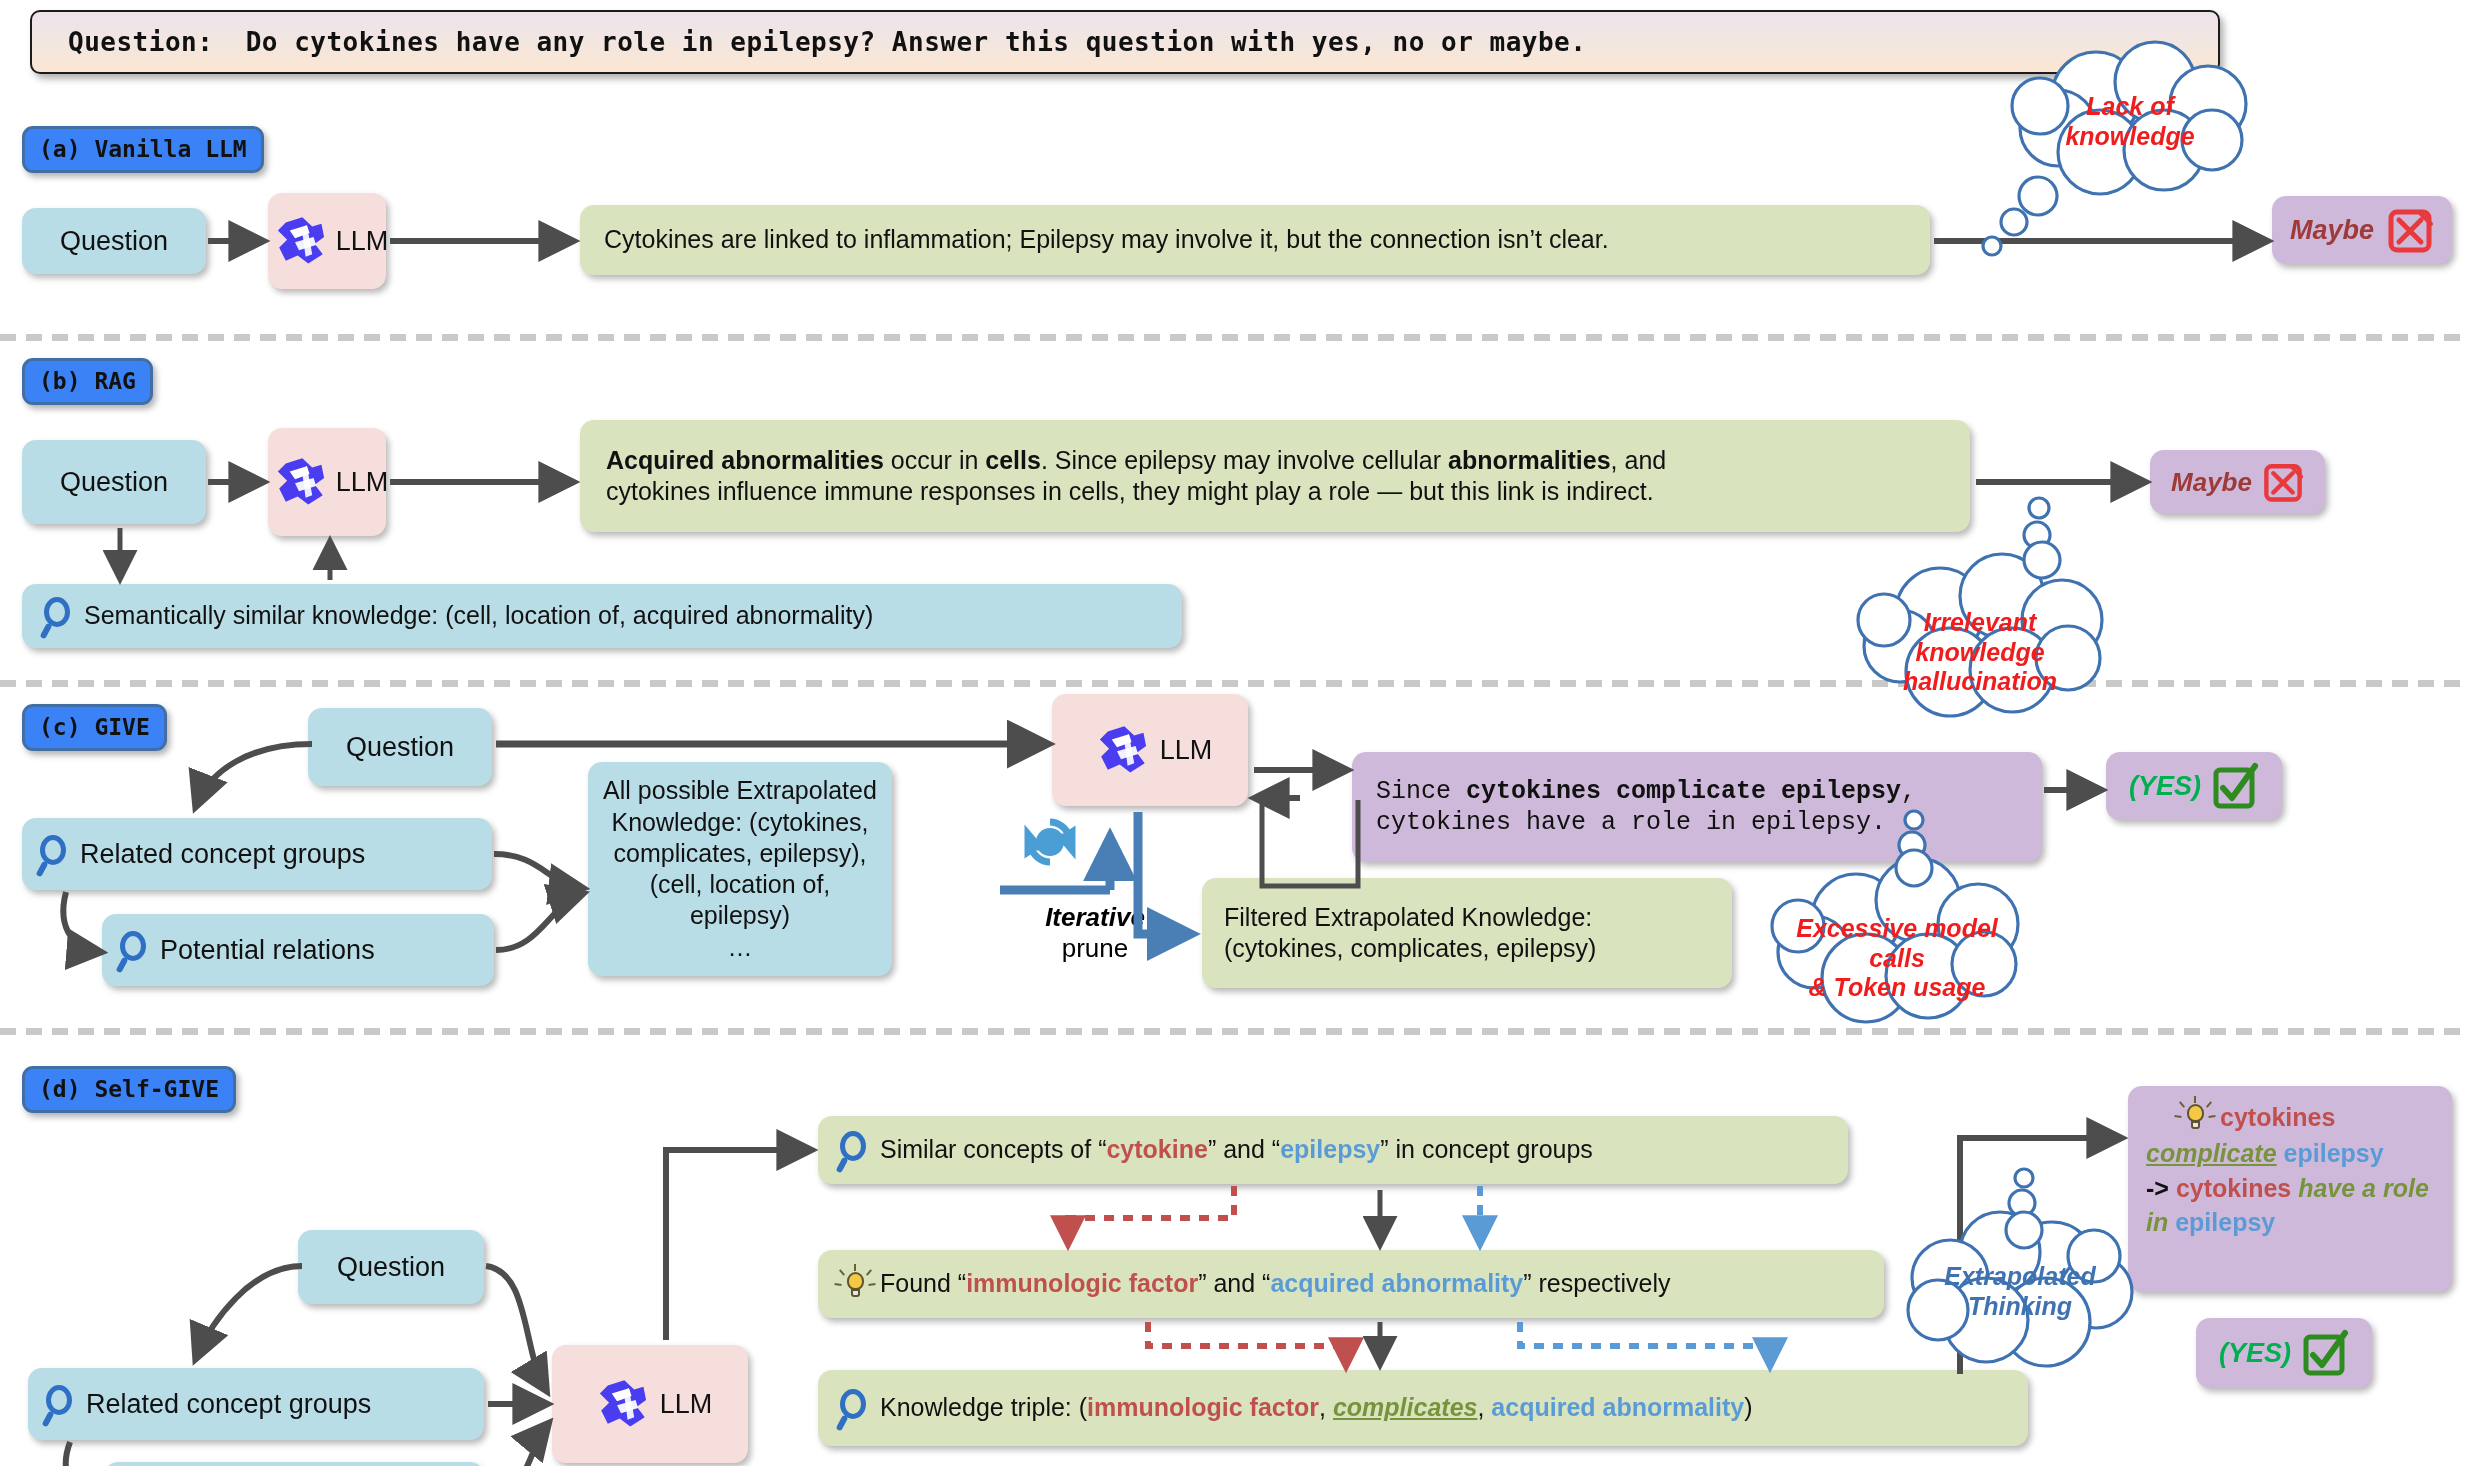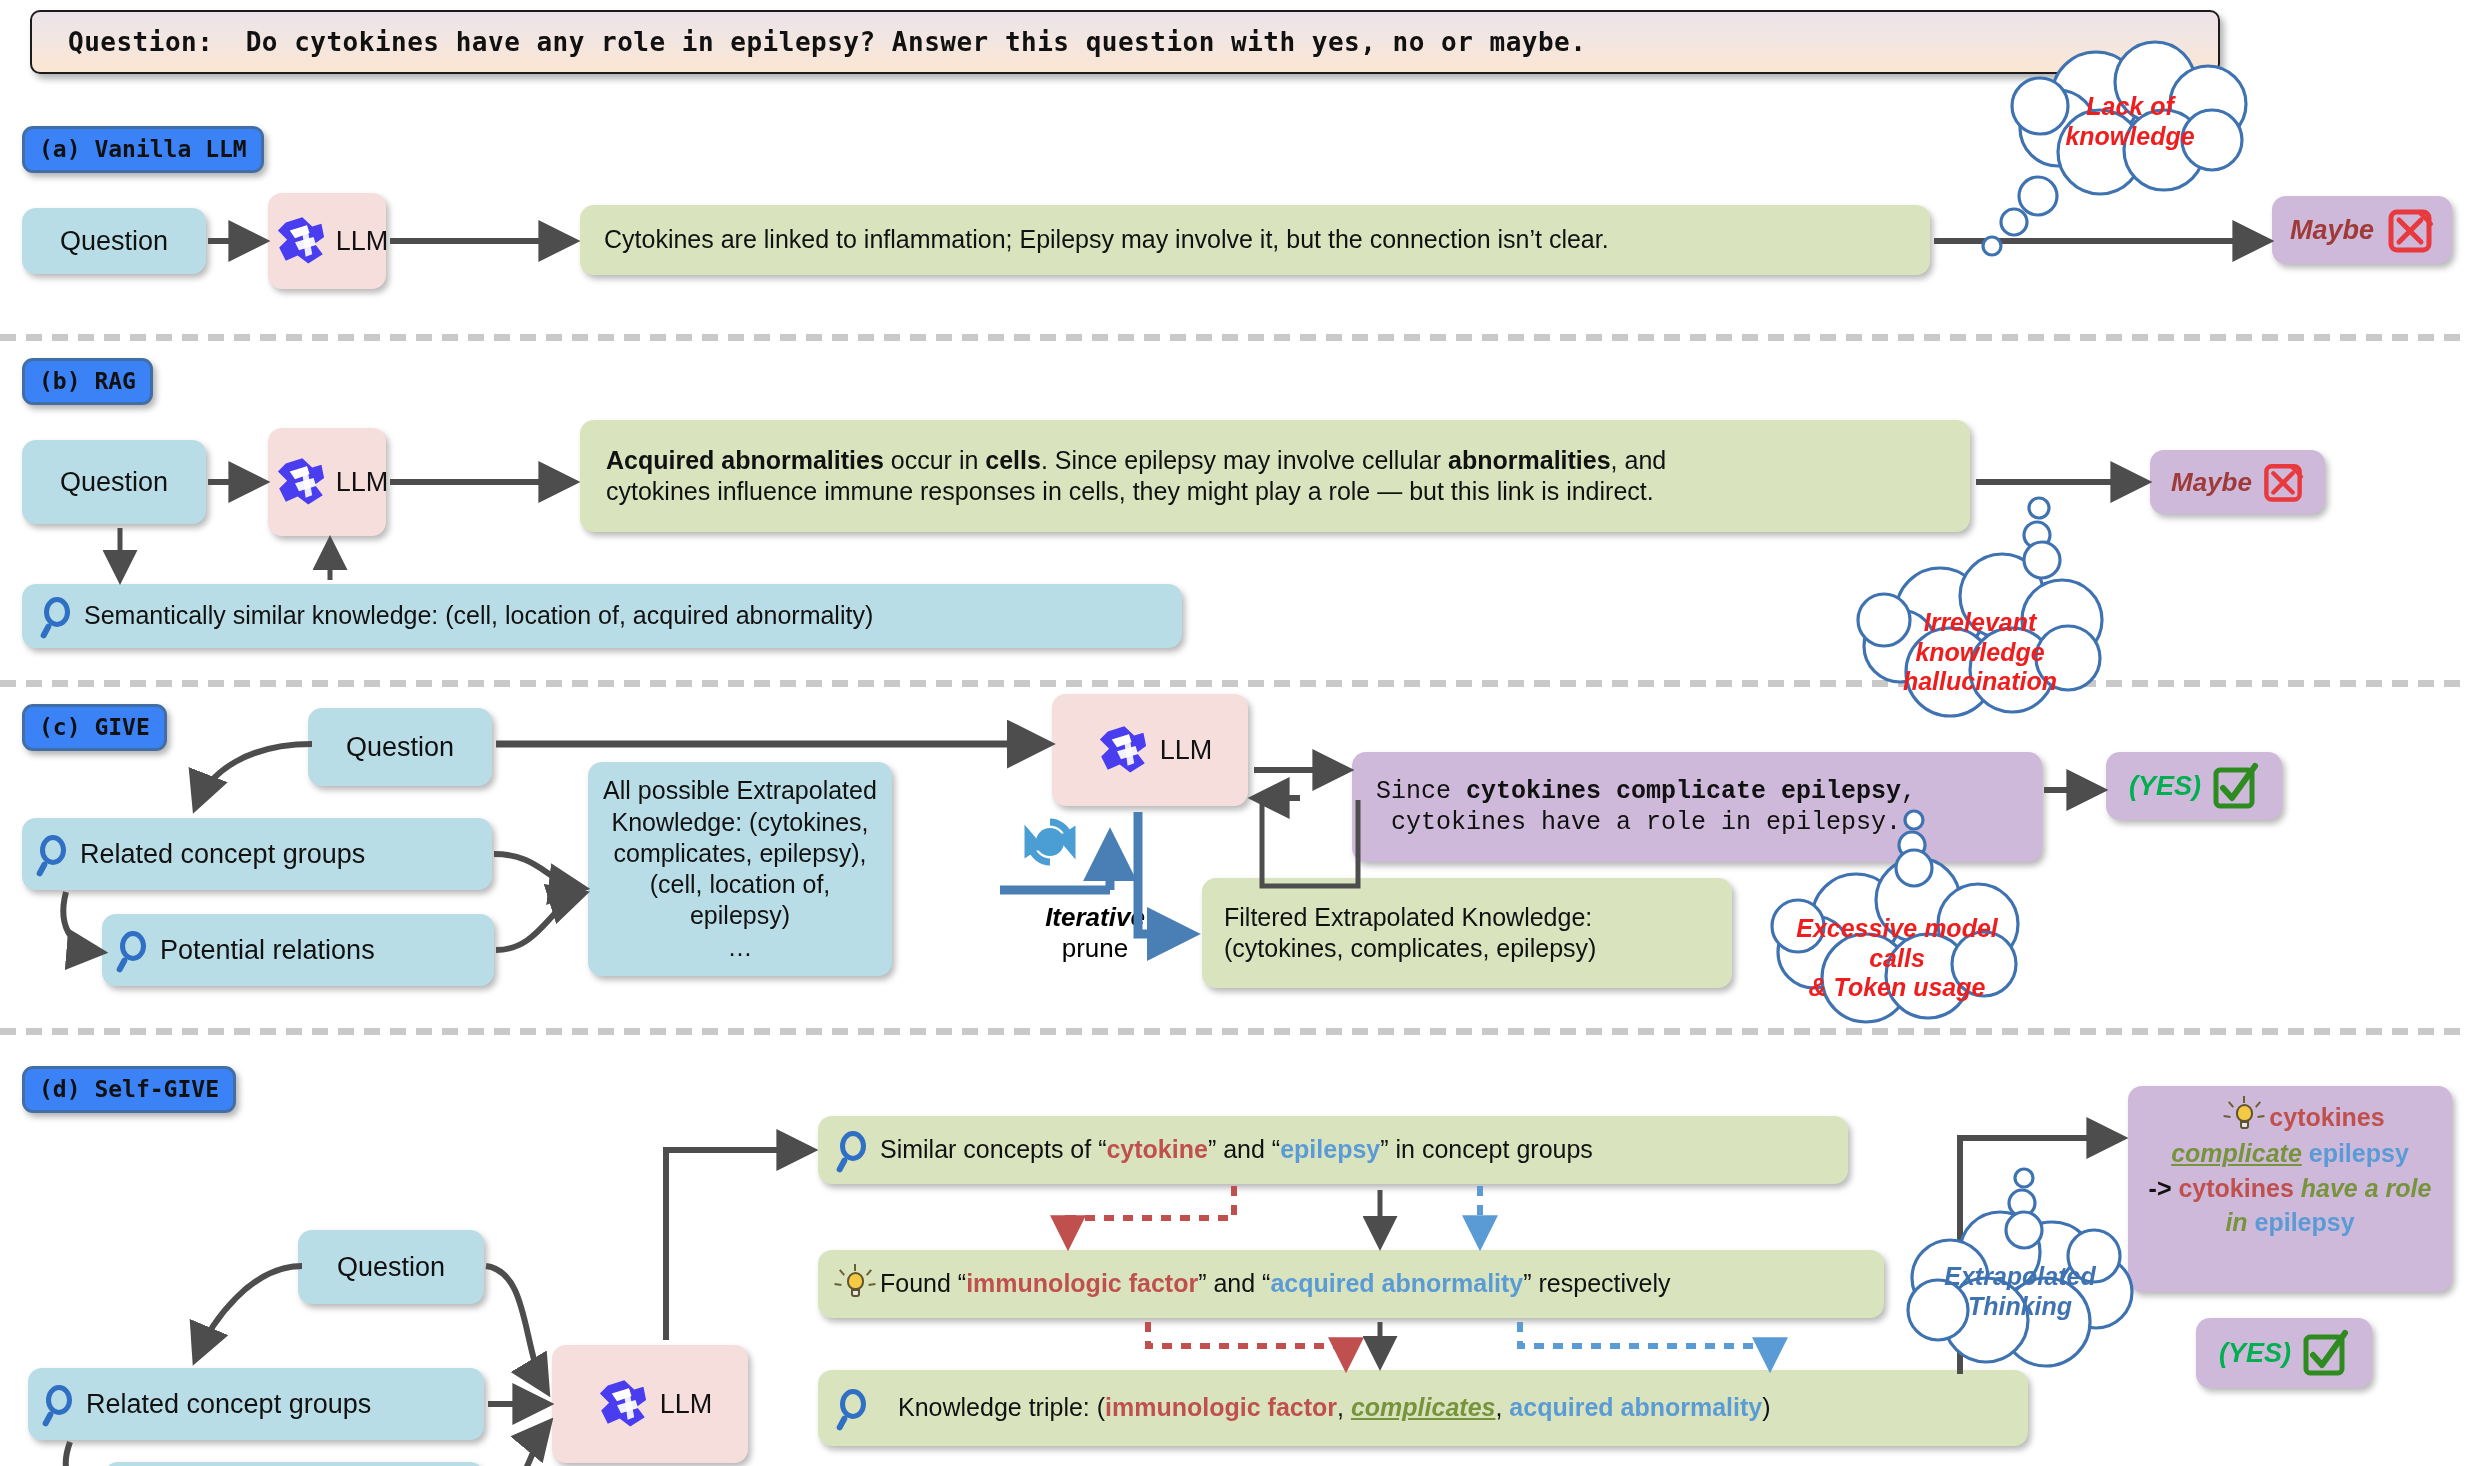--- a/index.html
+++ b/index.html
@@ -5,21 +5,21 @@
   html,body{margin:0;padding:0;background:#fff;}
   body{width:2468px;height:1466px;position:relative;font-family:"Liberation Sans",sans-serif;overflow:hidden;}
   .abs{position:absolute;}
 
   
   .box{position:absolute;box-sizing:border-box;display:flex;align-items:center;
        border-radius:14px;box-shadow:3px 4px 6px rgba(0,0,0,.28);}
   .blue{background:#b9dde6;color:#111;}
   .green{background:#d9e4be;color:#111;}
   .pink{background:#f6dedd;color:#111;}
-  .purple{background:#ceb9da;color:#111;text-align:center;}
+  .purple{background:#ceb9da;color:#111;}
 
   .qbar{position:absolute;left:30px;top:10px;width:2190px;height:64px;
         border:2px solid #1b1b1b;border-radius:10px;
         background:linear-gradient(180deg,#ece3ea 0%,#f2e6e2 45%,#fbe6d2 100%);
         box-shadow:4px 5px 7px rgba(0,0,0,.30);
         display:flex;align-items:center;padding-left:36px;box-sizing:border-box;}
   .qbar span{font-family:"DejaVu Sans Mono",monospace;font-weight:bold;font-size:26px;
              letter-spacing:.5px;color:#111;white-space:pre;}
 
   .plabel{position:absolute;background:#3b82f6;border:3px solid #416fa5;border-radius:11px;
@@ -276,21 +276,21 @@
     <span class="r" style="left:35px;top:17px;transform:rotate(80deg);"></span>
   </span>
   <span class="txt"><span>Found “</span><b class="red">immunologic factor</b><span>” and “</span><b class="blu">acquired abnormality</b><span>” respectively</span></span>
 </div>
 
 <div class="box green" style="left:818px;top:1370px;width:1210px;height:76px;padding:0 18px;">
   <span class="mag">
       <i></i>
       <b></b>
     </span>
-  <span class="txt" style="margin-left:18px;"><span>Knowledge triple: (</span><b class="red">immunologic factor</b><span>, </span><b class="grn ital" style="text-decoration:underline;">complicates</b><span>, </span><b class="blu">acquired abnormality</b><span>)</span></span>
+  <span class="txt" style="margin-left:0;"><span>Knowledge triple: (</span><b class="red">immunologic factor</b><span>, </span><b class="grn ital" style="text-decoration:underline;">complicates</b><span>, </span><b class="blu">acquired abnormality</b><span>)</span></span>
 </div>
 
 <div class="box purple" style="left:2128px;top:1086px;width:324px;height:206px;padding:10px 18px;align-items:flex-start;">
   <span class="txt b" style="line-height:1.38;">
     <span class="bulb" style="vertical-align:-10px;margin-left:30px;">
       <span class="g"></span><span class="s"></span>
       <span class="r" style="left:18px;top:0px;"></span>
       <span class="r" style="left:5px;top:5px;transform:rotate(-40deg);"></span>
       <span class="r" style="left:32px;top:5px;transform:rotate(40deg);"></span>
       <span class="r" style="left:1px;top:17px;transform:rotate(-80deg);"></span>

